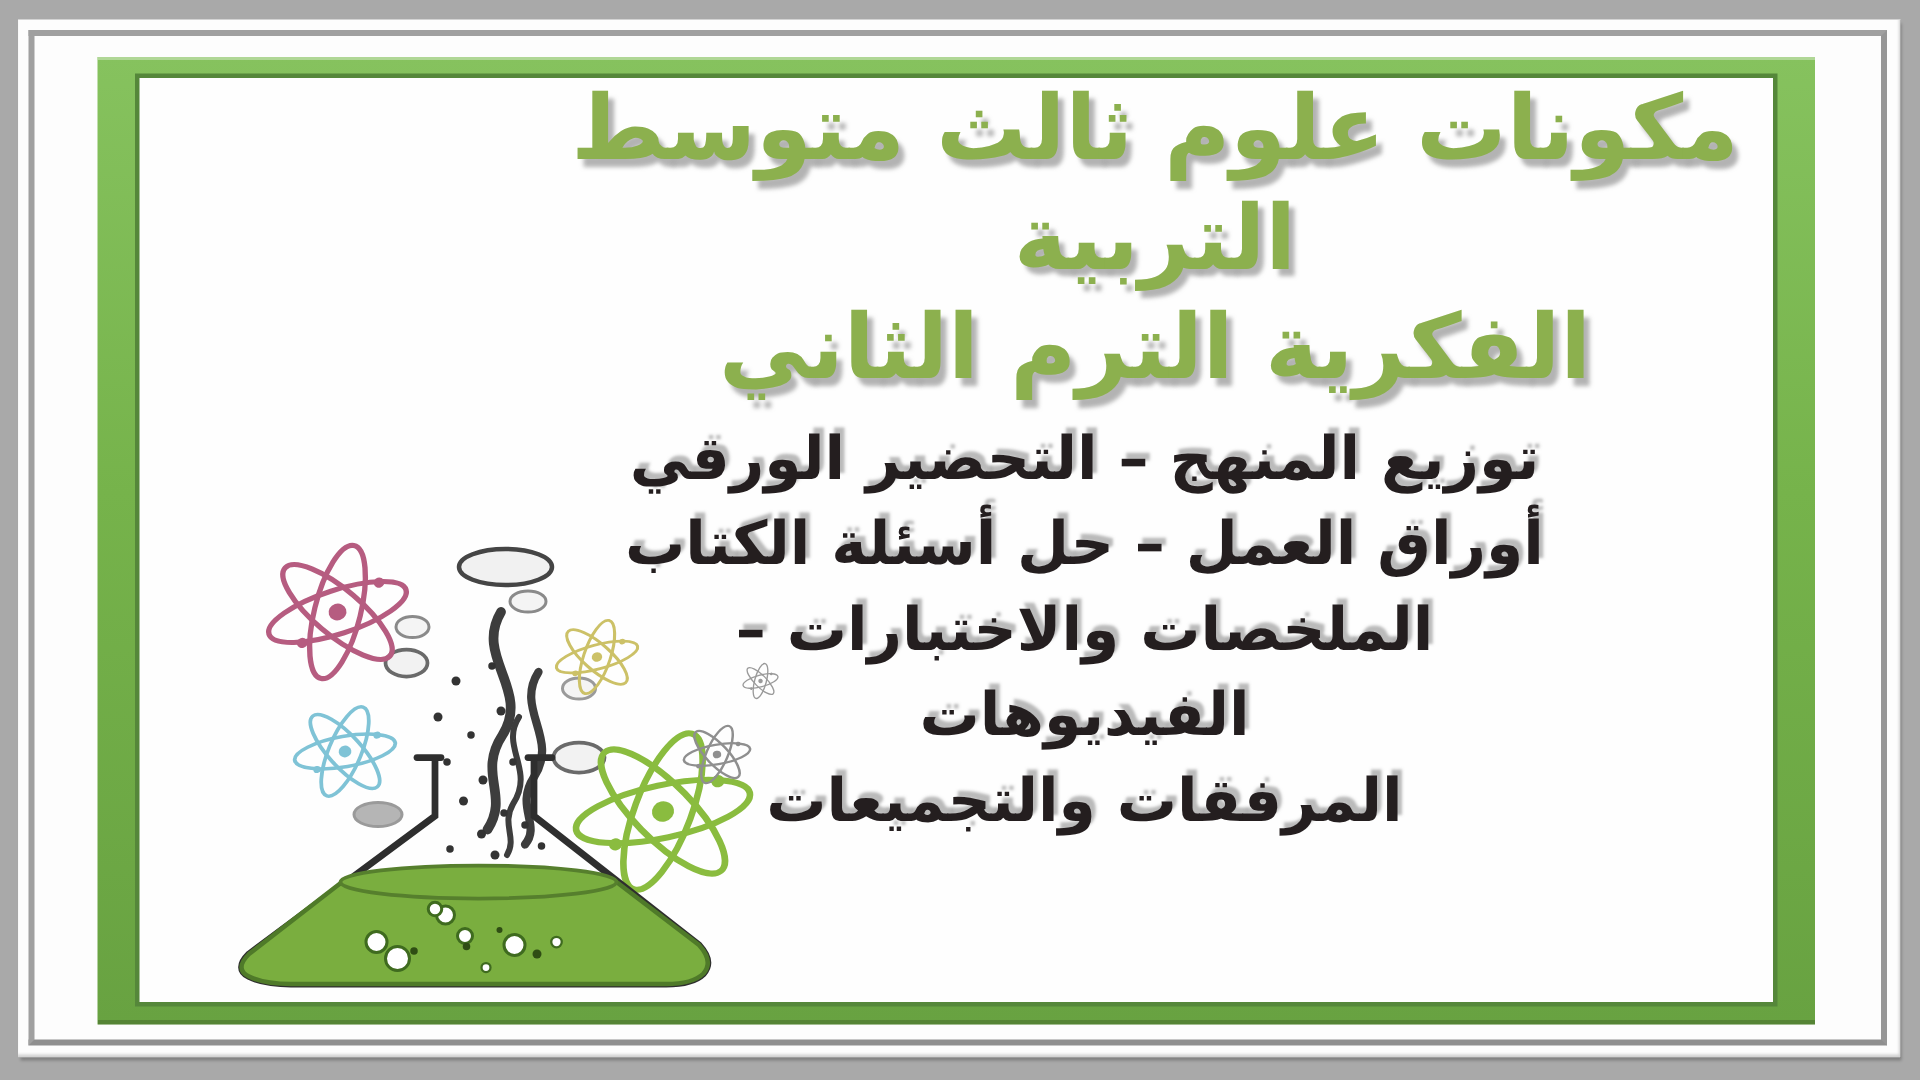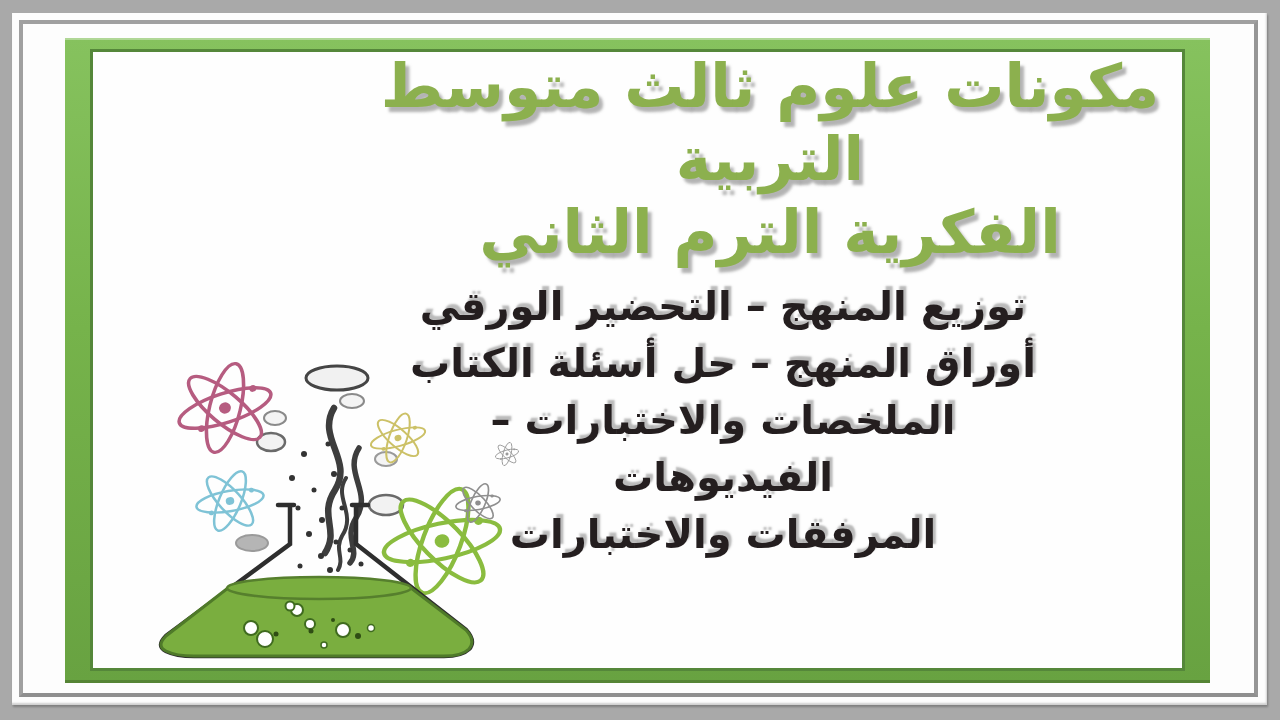--- a/index.html
+++ b/index.html
@@ -56,23 +56,23 @@
   <div class="green-frame-inner"></div>
 </div>
 
 <div class="slide-title" dir="rtl">
   <div>مكونات علوم ثالث متوسط التربية</div>
   <div>الفكرية الترم الثاني</div>
 </div>
 
 <div class="slide-body" dir="rtl">
   <div>توزيع المنهج – التحضير الورقي</div>
-  <div>أوراق المنهج – حل أسئلة الكتاب</div>
+  <div>أوراق العمل – حل أسئلة الكتاب</div>
   <div>الملخصات والاختبارات – الفيديوهات</div>
-  <div>المرفقات والاختبارات</div>
+  <div>المرفقات والتجميعات</div>
 </div>
 
 <svg class="flask-illustration" viewBox="0 0 400 310" xmlns="http://www.w3.org/2000/svg">
   <defs>
     <g id="atom">
       <ellipse rx="40" ry="13" fill="none" stroke="currentColor" stroke-width="3"></ellipse>
       <ellipse rx="40" ry="13" fill="none" stroke="currentColor" stroke-width="3" transform="rotate(60)"></ellipse>
       <ellipse rx="40" ry="13" fill="none" stroke="currentColor" stroke-width="3" transform="rotate(-60)"></ellipse>
       <circle r="5" fill="currentColor"></circle>
       <circle cx="27" cy="-9" r="3" fill="currentColor"></circle>

